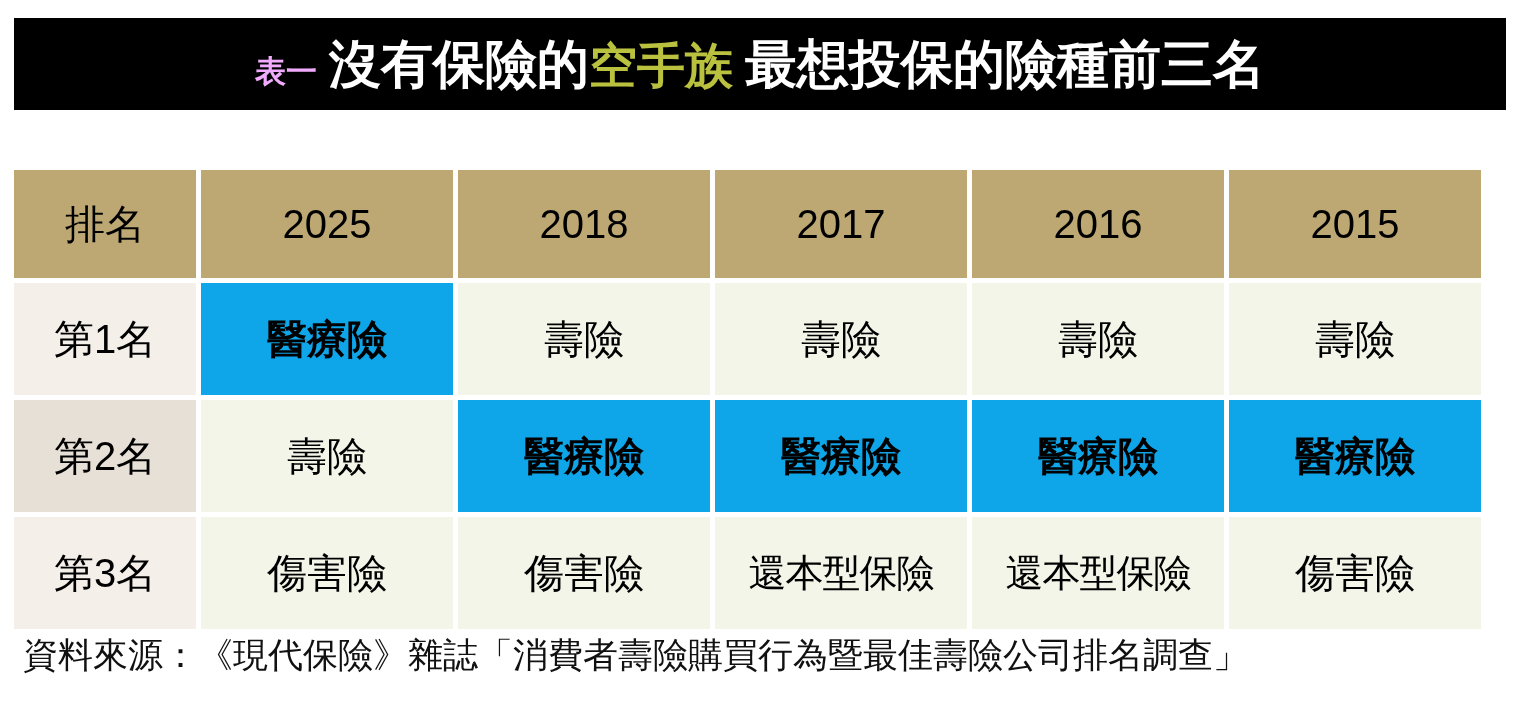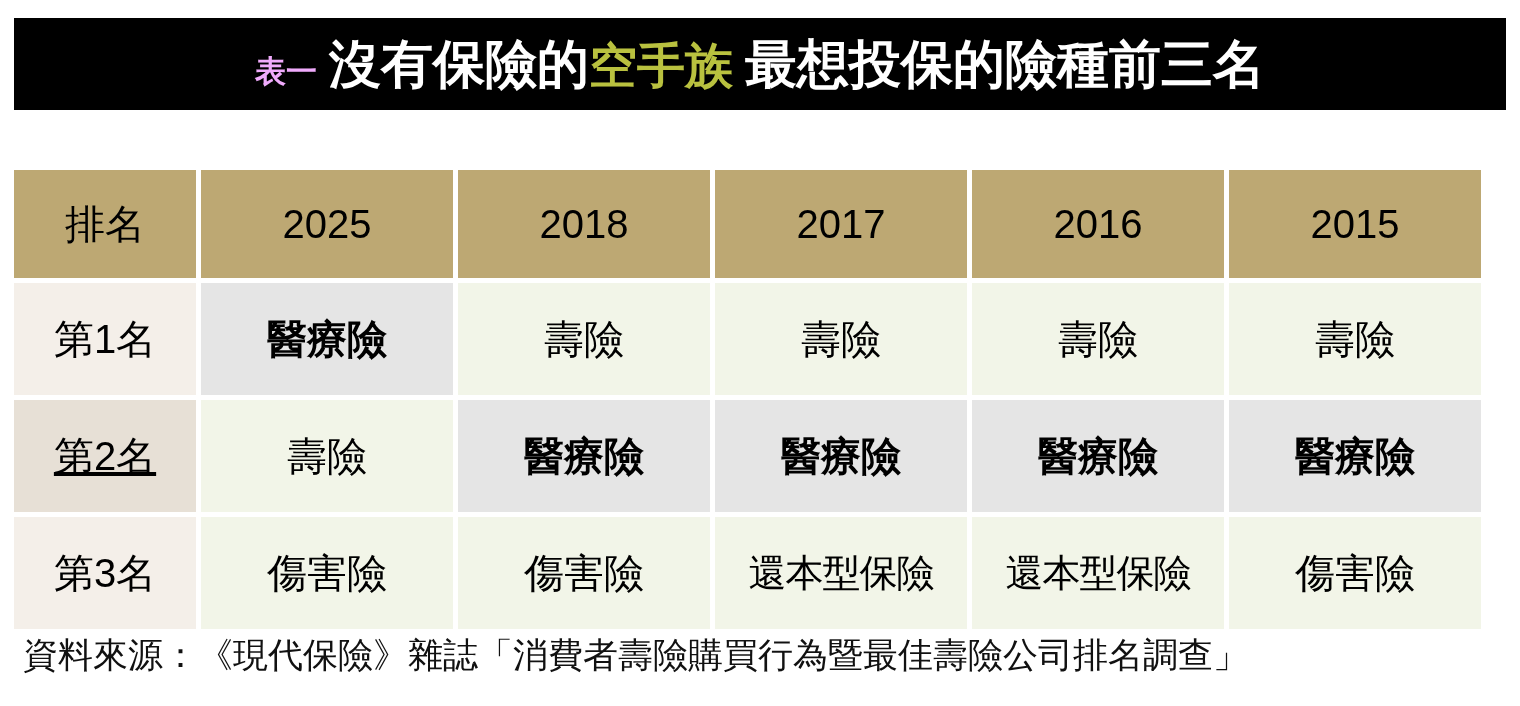--- a/index.html
+++ b/index.html
@@ -99,26 +99,26 @@
   
   .hrow .cell {
     background: #bda873;
     height: 108px;
     font-size: 40px;
   }
   .hrow .col-rank { font-weight: 400; }
 
   
   .brow .col-rank { background: #f4efe9; }
-  .brow.alt .col-rank { background: #e7e0d6; text-decoration: underline; }
+  .brow.alt .col-rank { background: #e7e0d6; }
   .brow .col-year { background: #f2f5e8; }
 
   
   .cell.highlight {
-    background: #e5e5e5;
+    background: #0ea5e9;
     font-weight: 700;
   }
 
   
   .cell.long { font-size: 38px; letter-spacing: -1px; }
 
   
   .footnote {
     position: absolute;
     left: 23px;

